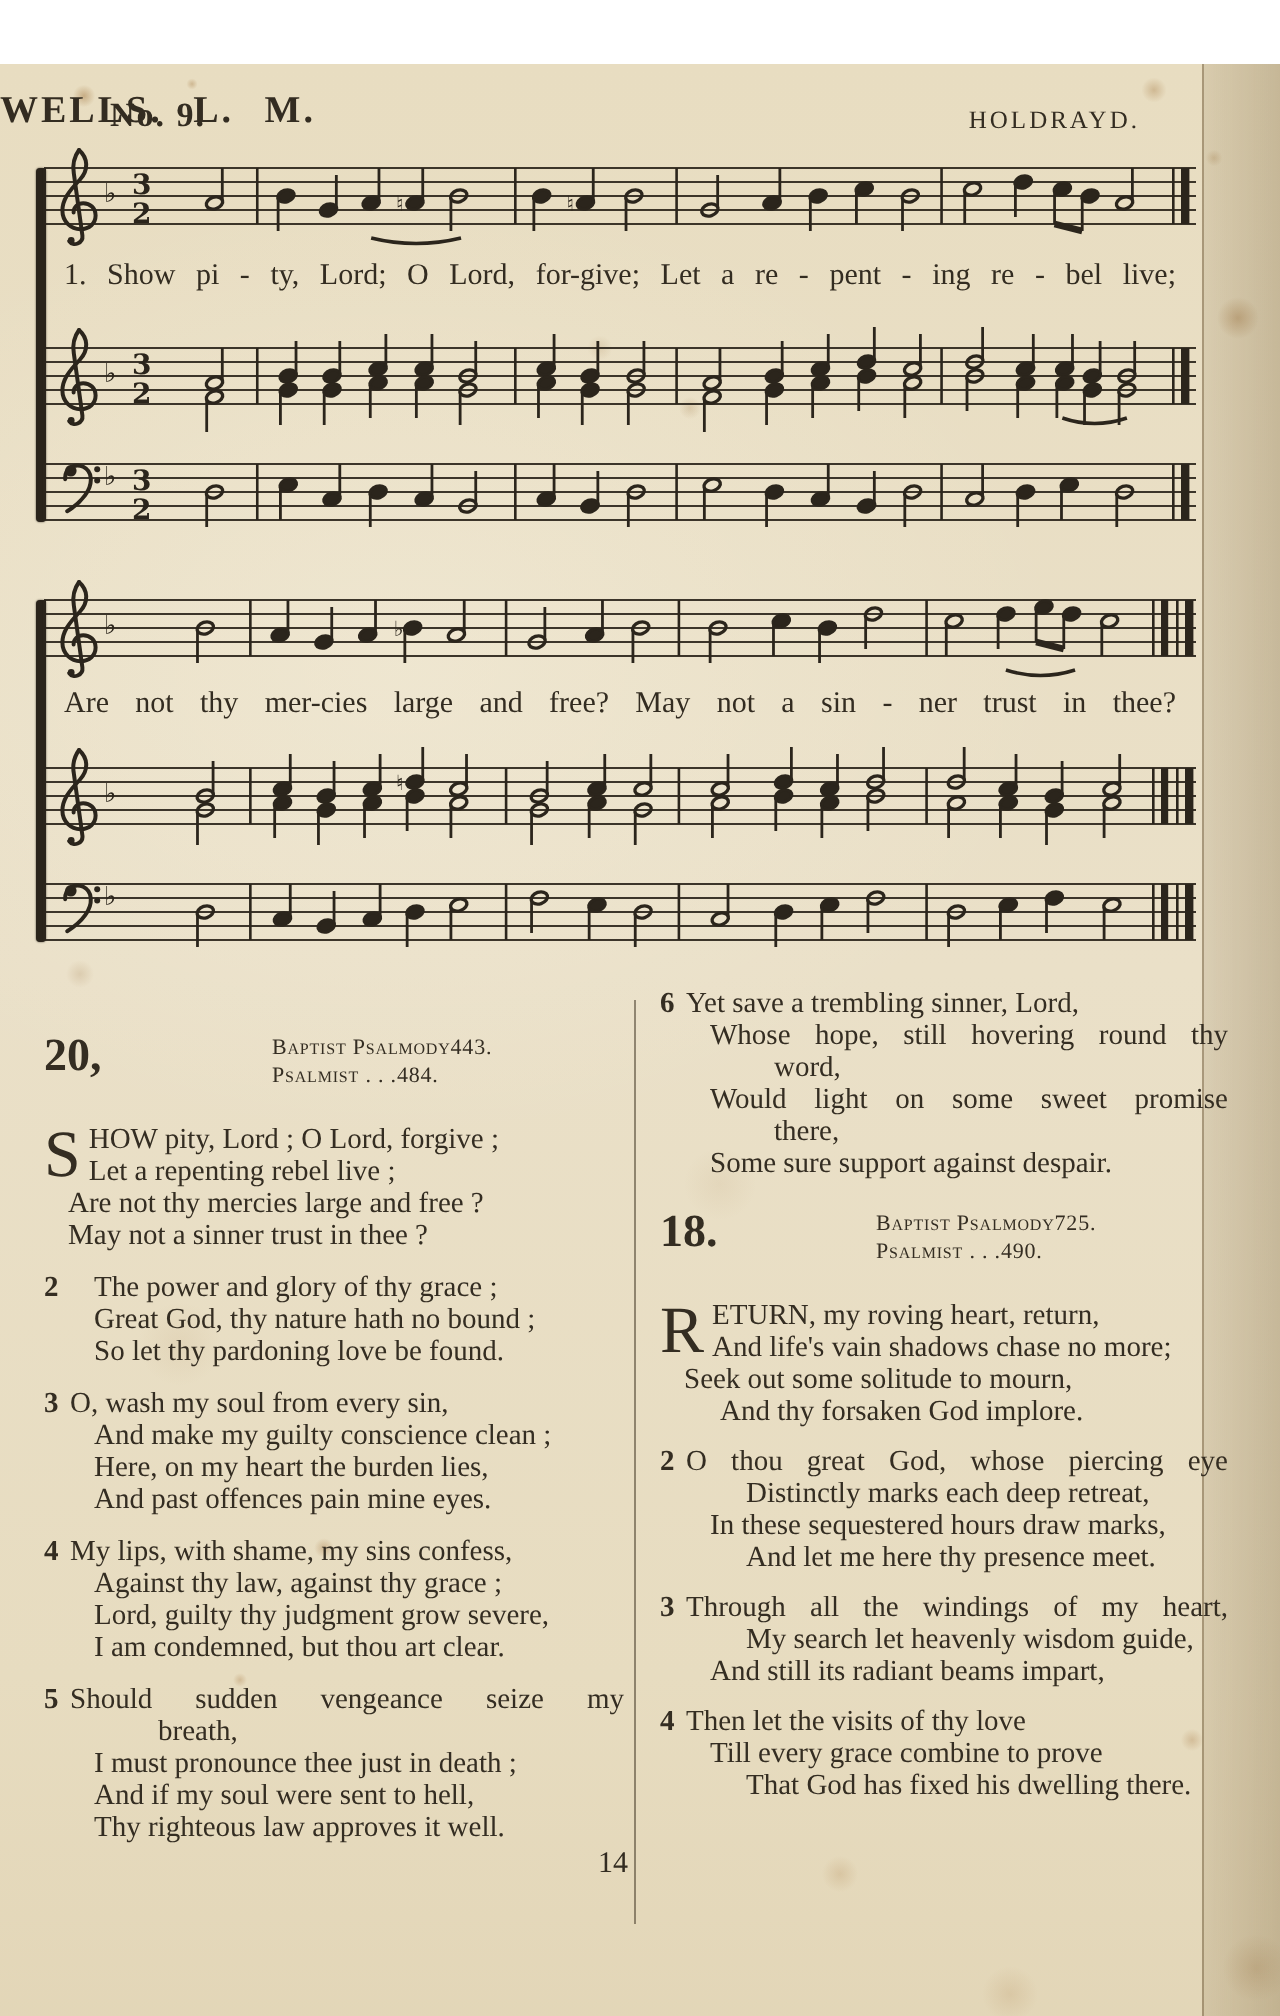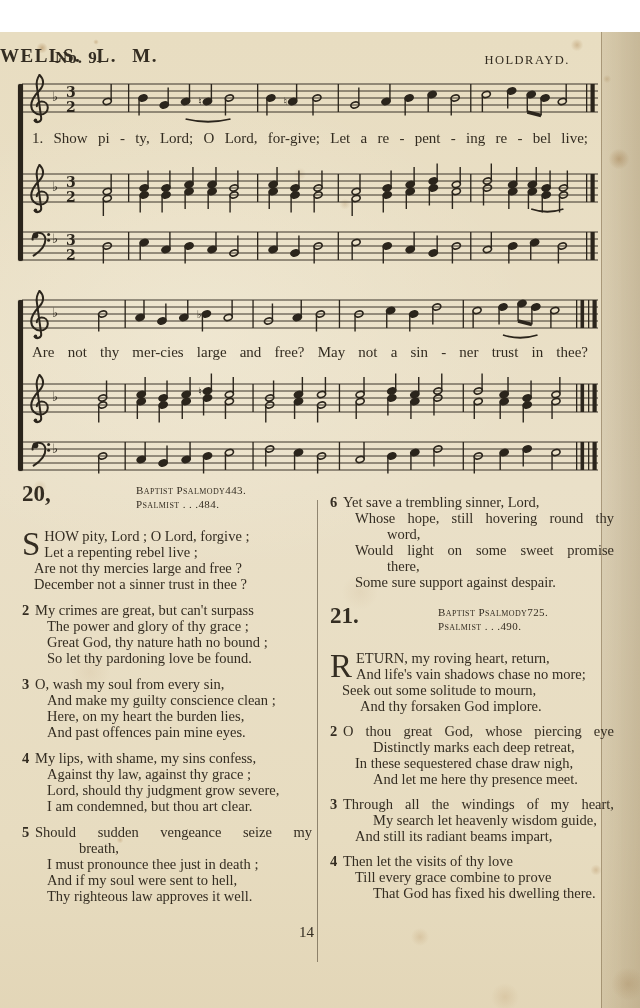--- a/index.html
+++ b/index.html
@@ -41,21 +41,21 @@
   .no9{position:absolute;left:55px;top:16px;font-weight:bold;font-size:17px;letter-spacing:1px;}
   .title{position:absolute;left:0;top:13px;width:640px;text-align:left;
          font-weight:bold;font-size:19px;letter-spacing:1.5px;word-spacing:9px;}
   .composer{position:absolute;right:70px;top:21px;font-size:12.5px;letter-spacing:1.5px;}
   .staff{position:absolute;left:0;overflow:visible;}
   .lyric{position:absolute;left:32px;width:556px;font-size:15px;line-height:20px;
          text-align:justify;text-align-last:justify;word-spacing:2px;color:#332c21;}
   .colsep{position:absolute;left:317px;top:468px;width:1px;height:462px;
           background:rgba(70,58,40,.55);}
   .col{position:absolute;font-size:14.5px;line-height:16px;color:#342d22;}
-  #col-left{left:22px;top:450px;width:292px;}
+  #col-left{left:22px;top:484px;width:292px;}
   #col-right{left:330px;top:462px;width:286px;}
   .hymn-head{display:flex;justify-content:space-between;align-items:flex-start;height:40px;}
   .hymn-no{font-size:23px;font-weight:bold;line-height:24px;}
   .refs{width:178px;font-size:11px;line-height:13.5px;font-variant:small-caps;
         letter-spacing:.4px;margin-top:2px;}
   .refline{display:flex;}
   .verse{position:relative;margin-bottom:10px;}
   .verse.numbered{padding-left:13px;}
   .vnum{position:absolute;left:0;top:0;font-weight:bold;}
   .vline{white-space:nowrap;}
@@ -531,41 +531,40 @@
             <span>Psalmist . . .</span>
             <span>484.</span>
           </div>
         </span>
       </div>
       <div class="verse" style="margin-top: 6px;">
         <span class="dropcap">S</span>
         <div class="vline i0">HOW pity, Lord ; O Lord, forgive ;</div>
         <div class="vline i0">Let a repenting rebel live ;</div>
         <div class="vline i1">Are not thy mercies large and free ?</div>
-        <div class="vline i1">December not a sinner trust in thee ?</div>
+        <div class="vline i1">May not a sinner trust in thee ?</div>
       </div>
       <div class="verse numbered">
         <span class="vnum">2</span>
-        <div class="vline i0">My crimes are great, but can't surpass</div>
         <div class="vline i1">The power and glory of thy grace ;</div>
         <div class="vline i1">Great God, thy nature hath no bound ;</div>
         <div class="vline i1">So let thy pardoning love be found.</div>
       </div>
       <div class="verse numbered">
         <span class="vnum">3</span>
         <div class="vline i0">O, wash my soul from every sin,</div>
         <div class="vline i1">And make my guilty conscience clean ;</div>
         <div class="vline i1">Here, on my heart the burden lies,</div>
         <div class="vline i1">And past offences pain mine eyes.</div>
       </div>
       <div class="verse numbered">
         <span class="vnum">4</span>
         <div class="vline i0">My lips, with shame, my sins confess,</div>
         <div class="vline i1">Against thy law, against thy grace ;</div>
-        <div class="vline i1">Lord, should thy judgment grow severe,</div>
+        <div class="vline i1">Lord, guilty thy judgment grow severe,</div>
         <div class="vline i1">I am condemned, but thou art clear.</div>
       </div>
       <div class="verse numbered">
         <span class="vnum">5</span>
         <div class="vline i0 jline">Should sudden vengeance seize my</div>
         <div class="vline i3">breath,</div>
         <div class="vline i1">I must pronounce thee just in death ;</div>
         <div class="vline i1">And if my soul were sent to hell,</div>
         <div class="vline i1">Thy righteous law approves it well.</div>
       </div>
@@ -574,21 +573,21 @@
       <div class="verse numbered">
         <span class="vnum">6</span>
         <div class="vline i0">Yet save a trembling sinner, Lord,</div>
         <div class="vline i1 jline">Whose hope, still hovering round thy</div>
         <div class="vline i3">word,</div>
         <div class="vline i1 jline">Would light on some sweet promise</div>
         <div class="vline i3">there,</div>
         <div class="vline i1">Some sure support against despair.</div>
       </div>
       <div class="hymn-head" style="margin-top: 14px;">
-        <span class="hymn-no">21.</span>
+        <span class="hymn-no">18.</span>
         <span class="refs">
           <div class="refline">
             <span>Baptist Psalmody</span>
             <span>725.</span>
           </div>
           <div class="refline">
             <span>Psalmist . . .</span>
             <span>490.</span>
           </div>
         </span>
@@ -597,21 +596,21 @@
         <span class="dropcap">R</span>
         <div class="vline i0">ETURN, my roving heart, return,</div>
         <div class="vline i0">And life's vain shadows chase no more;</div>
         <div class="vline i1">Seek out some solitude to mourn,</div>
         <div class="vline i2">And thy forsaken God implore.</div>
       </div>
       <div class="verse numbered" style="margin-bottom: 9px;">
         <span class="vnum">2</span>
         <div class="vline i0 jline">O thou great God, whose piercing eye</div>
         <div class="vline i2">Distinctly marks each deep retreat,</div>
-        <div class="vline i1">In these sequestered chase draw nigh,</div>
+        <div class="vline i1">In these sequestered hours draw marks,</div>
         <div class="vline i2">And let me here thy presence meet.</div>
       </div>
       <div class="verse numbered" style="margin-bottom: 9px;">
         <span class="vnum">3</span>
         <div class="vline i0 jline">Through all the windings of my heart,</div>
         <div class="vline i2">My search let heavenly wisdom guide,</div>
         <div class="vline i1">And still its radiant beams impart,</div>
       </div>
       <div class="verse numbered" style="margin-bottom: 9px;">
         <span class="vnum">4</span>

